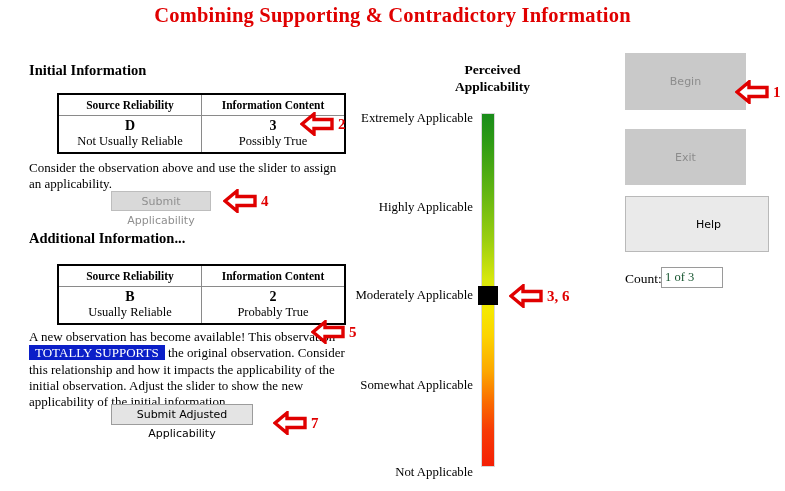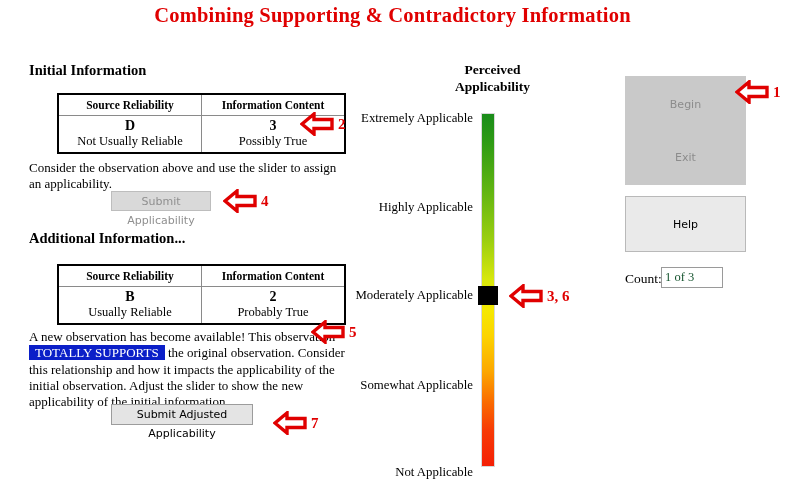--- a/index.html
+++ b/index.html
@@ -110,20 +110,21 @@
     font-size: 11px;
     display: flex;
     align-items: center;
     justify-content: center;
     cursor: pointer;
   }
   .side-button.enabled {
     background: #eaeaea;
     border: 1px solid #b9b9b9;
     color: #000;
+    padding-left: 23px;
   }
   .side-button.disabled {
     background: #c9c9c9;
     border: 1px solid #c9c9c9;
     color: #8c8c8c;
     cursor: default;
   }
 
   
   #count-label {
@@ -253,21 +254,21 @@
 <div class="abs" id="slider-track" style="left:481px; top:113px; width:14px; height:354px;"></div>
 
 <div class="abs" id="slider-handle" style="left:478px; top:286px; width:20px; height:19px;"></div>
 
 <div class="abs slider-label" style="left:318px; top:111px; width:155px;">Extremely Applicable</div>
 <div class="abs slider-label" style="left:318px; top:200px; width:155px;">Highly Applicable</div>
 <div class="abs slider-label" style="left:318px; top:288px; width:155px;">Moderately Applicable</div>
 <div class="abs slider-label" style="left:318px; top:378px; width:155px;">Somewhat Applicable</div>
 <div class="abs slider-label" style="left:318px; top:465px; width:155px;">Not Applicable</div>
 
-<div class="abs side-button disabled" style="left:625px; top:76px; width:119px; height:55px;justify-content:center;">
+<div class="abs side-button disabled" style="left:625px; top:53px; width:119px; height:55px;justify-content:center;">
   <span>Begin</span>
 </div>
 
 <div class="abs side-button disabled" style="left:625px; top:129px; width:119px; height:54px;">
   <span>Exit</span>
 </div>
 
 <div class="abs side-button enabled" style="left:625px; top:196px; width:119px; height:54px;">
   <span>Help</span>
 </div>

